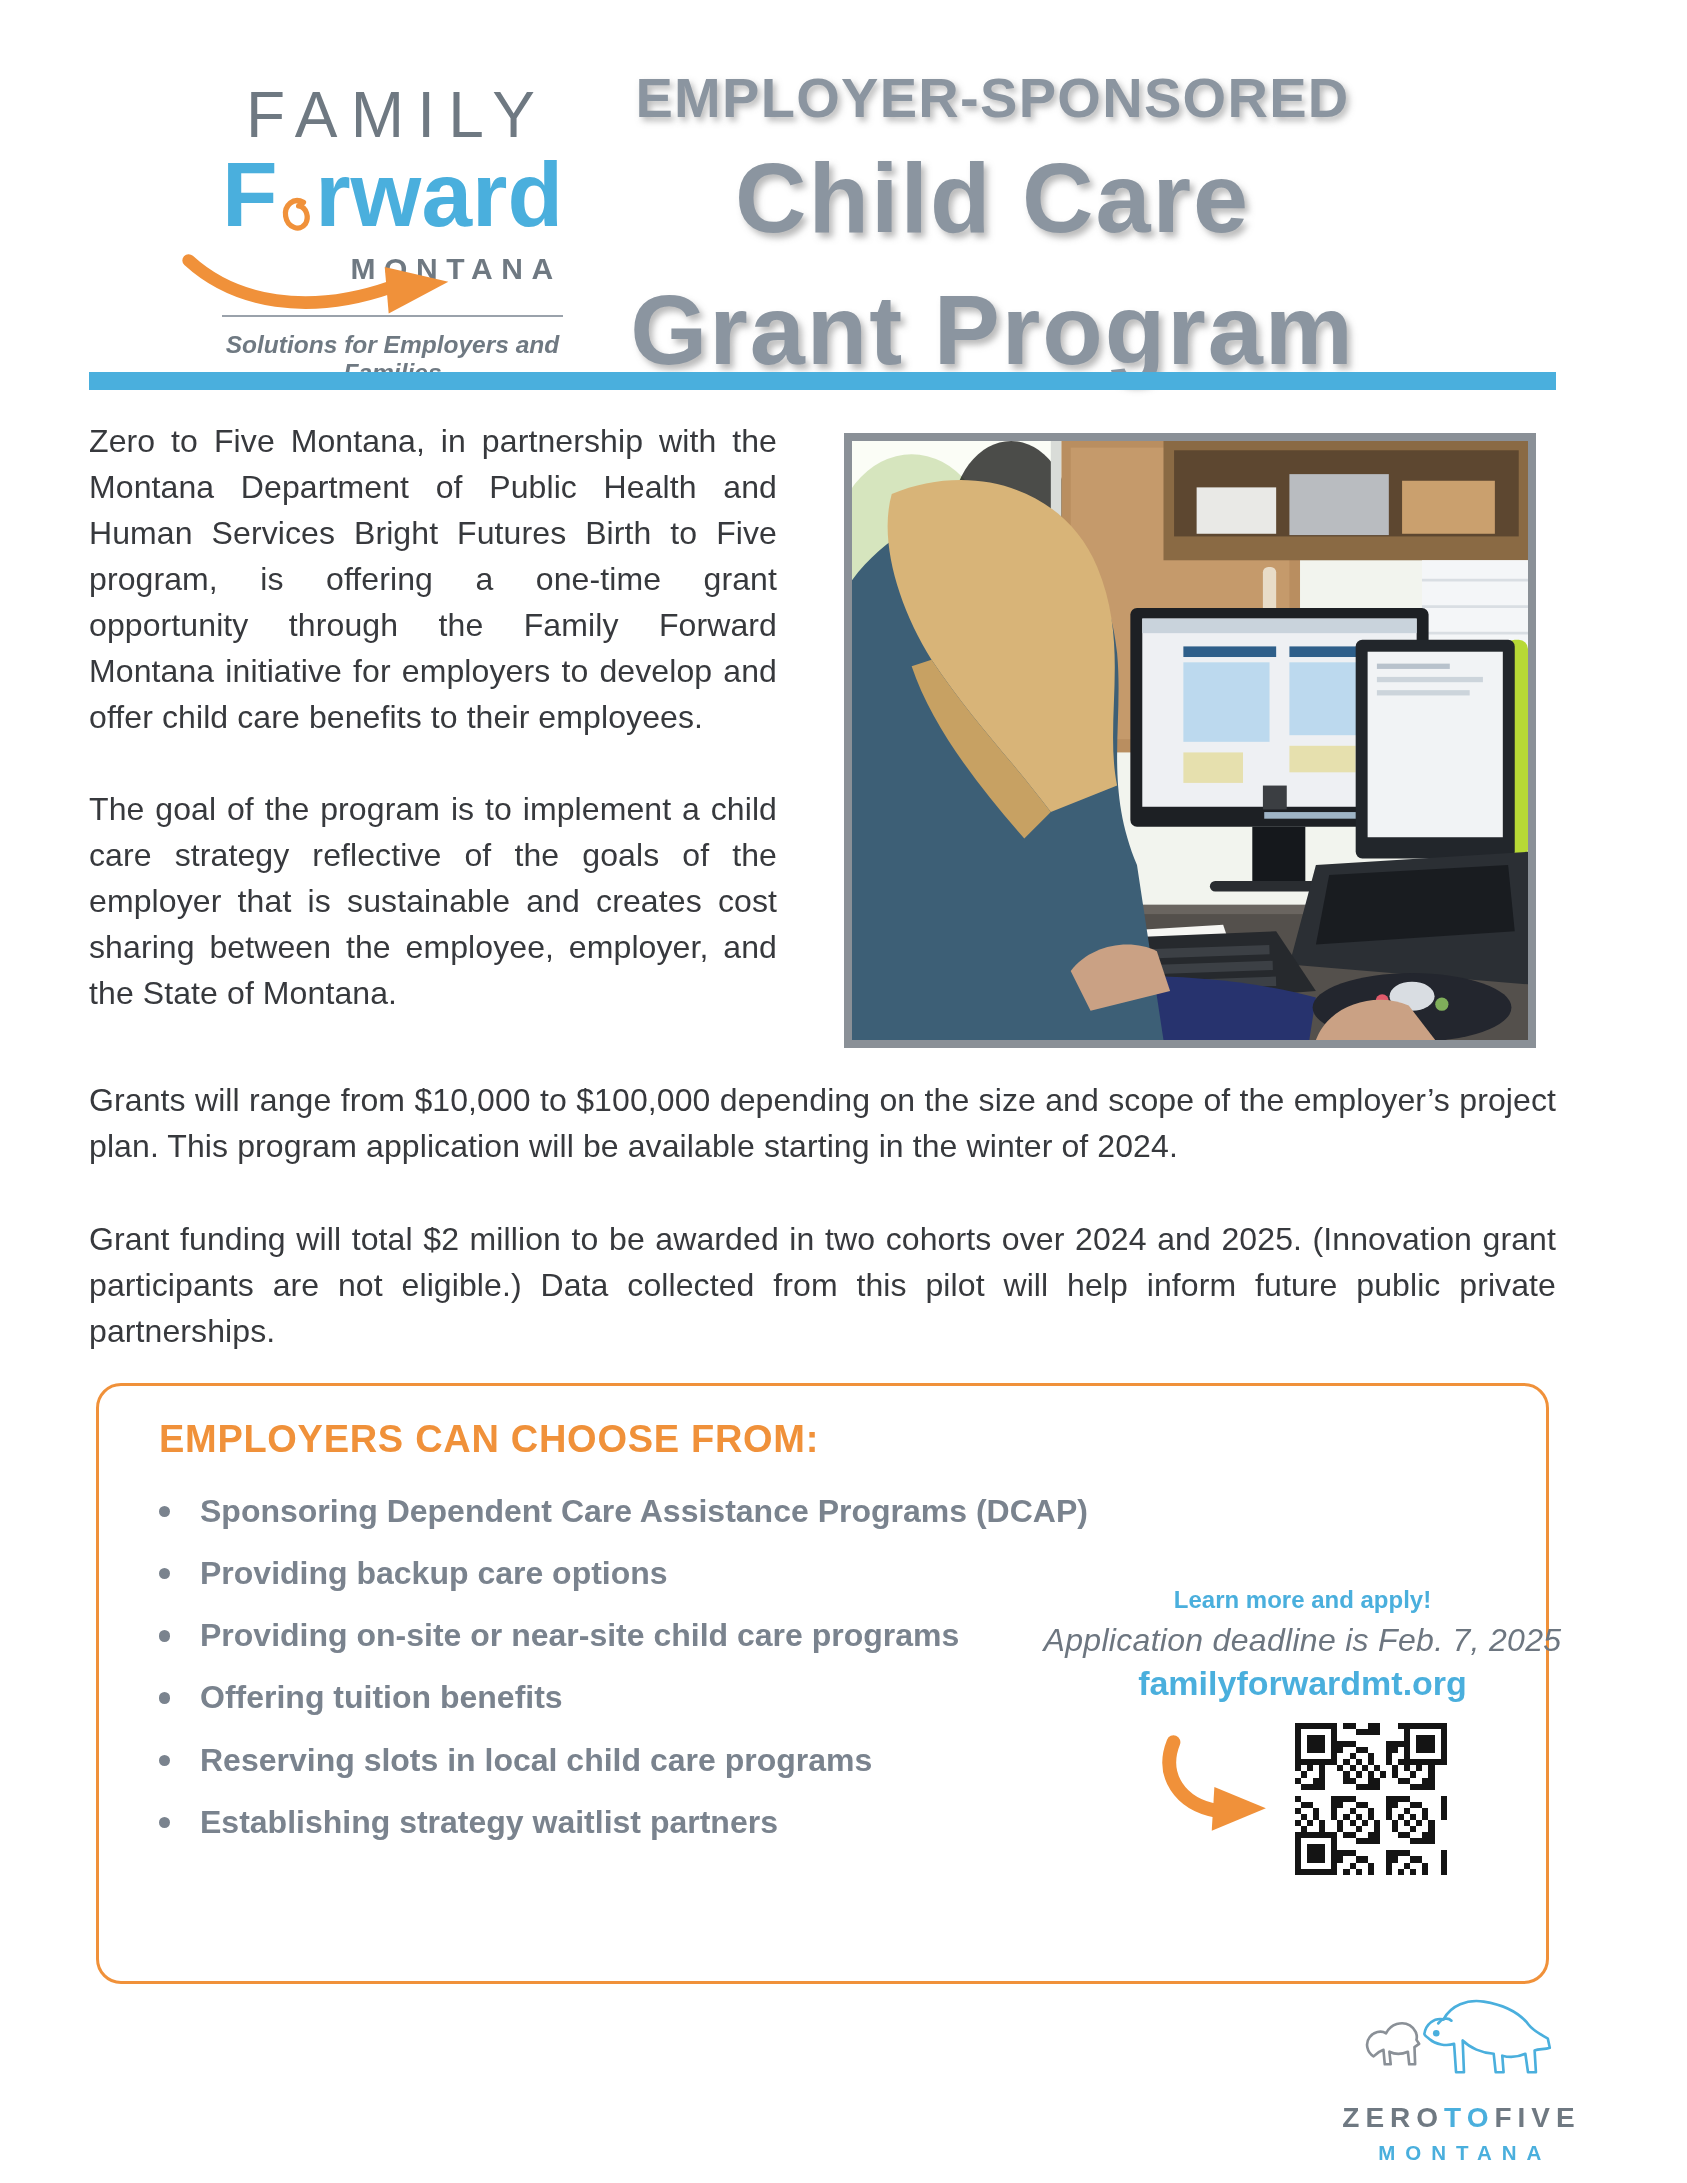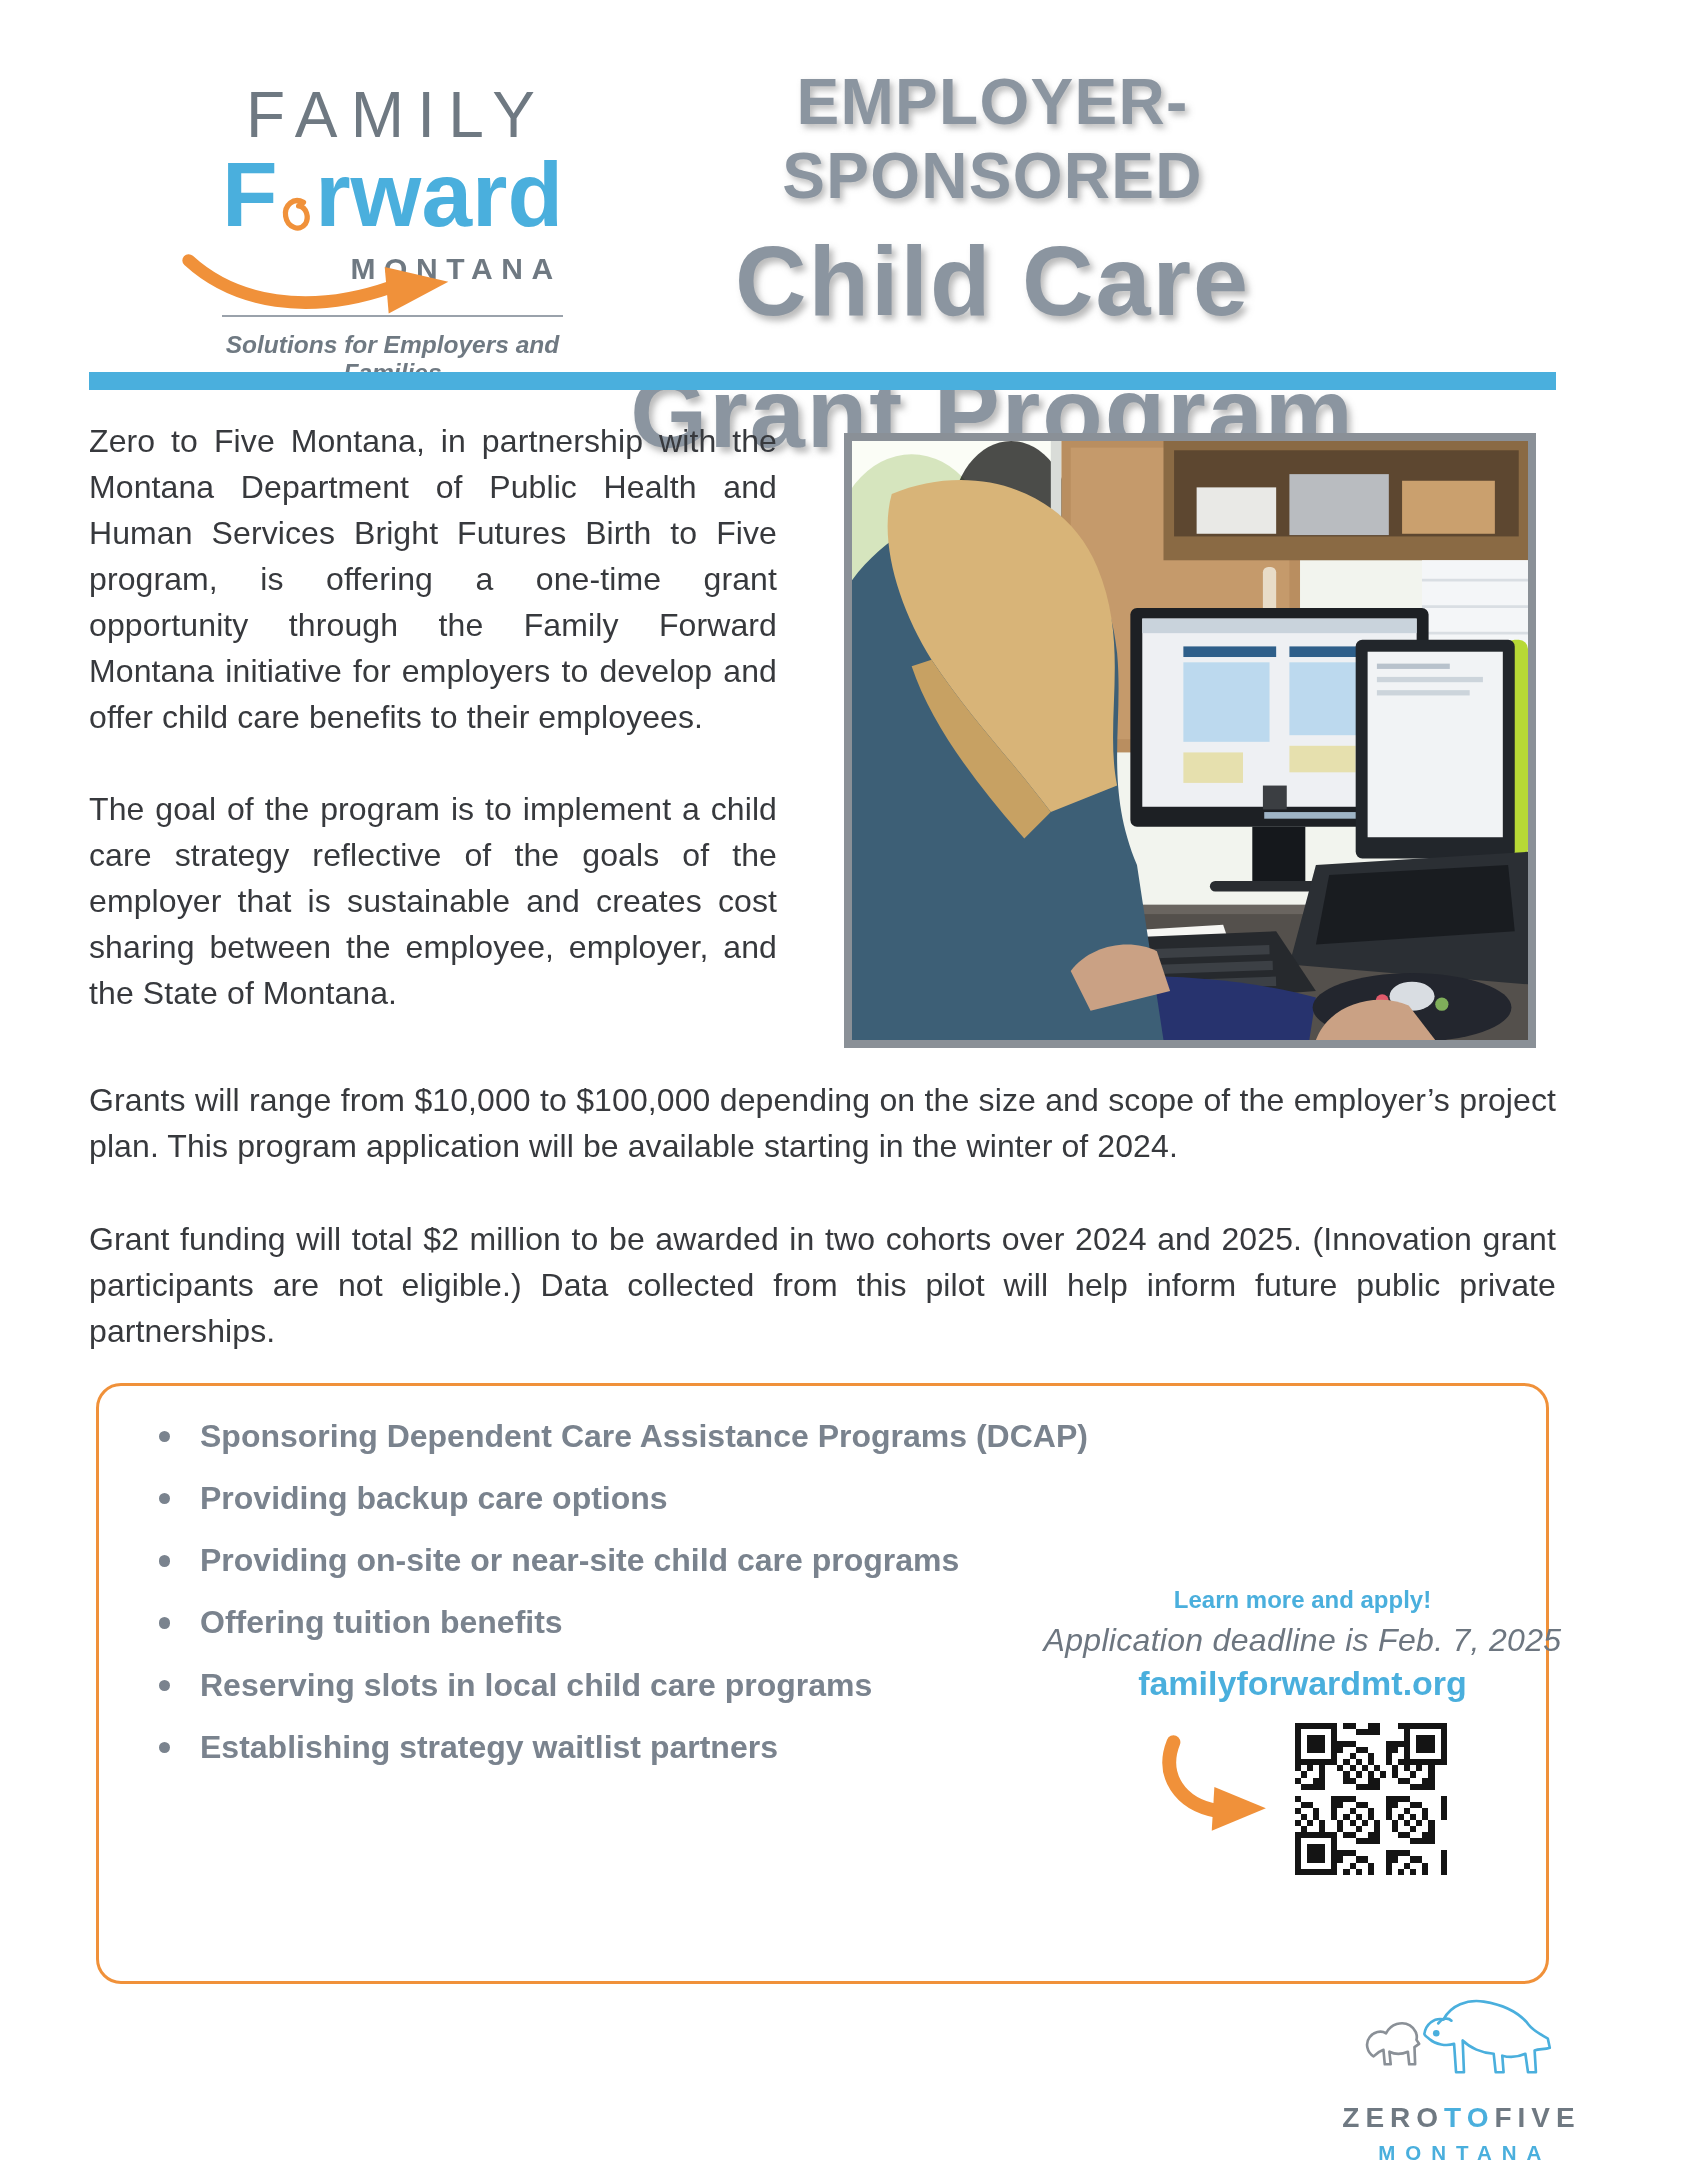--- a/index.html
+++ b/index.html
@@ -23,21 +23,21 @@
   .logo-family{font-size:64px;font-weight:400;letter-spacing:13.2px;color:var(--logo-gray);text-align:center;padding-left:9.3px}
   .logo-forward{position:relative;display:flex;justify-content:center;align-items:center;color:var(--blue);font-weight:700;font-size:91px;line-height:1.02;margin-top:-2.6px}
   .logo-loop{display:inline-block;width:61px;height:74px;margin:0 1.3px}
   .logo-swoosh{position:absolute;left:-40px;top:77px;width:318px;height:106px;pointer-events:none}
   .logo-montana{text-align:right;color:var(--logo-gray);font-weight:700;font-size:30px;letter-spacing:8.6px;margin-top:9.3px;padding-right:1.3px}
   .logo-divider{height:2px;background:#9aa2ab;margin-top:29px}
   .logo-tagline{font-style:italic;font-weight:700;font-size:24.5px;color:var(--logo-gray);text-align:center;margin-top:14.6px;letter-spacing:0px}
 
   
   #title{position:absolute;left:609px;top:65px;width:767px;text-align:center;color:var(--title-gray)}
-  .title-kicker{font-size:64px;font-weight:700;letter-spacing:1.3px;text-shadow:3.3px 4px 6px rgba(120,120,120,.5)}
+  .title-kicker{font-size:56px;font-weight:700;letter-spacing:1.3px;text-shadow:3.3px 4px 6px rgba(120,120,120,.5)}
   .title-line1{font-size:99px;font-weight:700;letter-spacing:2px;margin-top:10.6px;text-shadow:4px 4.6px 6.6px rgba(120,120,120,.5)}
   .title-line2{font-size:99px;font-weight:700;letter-spacing:2px;margin-top:18.5px;text-shadow:4px 4.6px 6.6px rgba(120,120,120,.5)}
 
   
   #top-rule{position:absolute;left:89px;top:372px;width:1467px;height:18px;background:var(--blue)}
 
   
   #intro{position:absolute;left:89px;top:418px;width:688px;font-size:32px;line-height:46px;color:var(--body-ink);text-align:justify;letter-spacing:0.1px}
   #intro .p2{margin-top:46px}
 
@@ -199,20 +199,21 @@
       <path d="M330,800 C360,760 420,750 460,770 L480,830 L360,860 Z" fill="#caa184"></path>
     </svg>
   </div>
 
   <div id="grants">
     <p class="p3">Grants will range from $10,000 to $100,000 depending on the size and scope of the employer’s project plan. This program application will be available starting in the winter of 2024.</p>
     <p class="p4">Grant funding will total $2 million to be awarded in two cohorts over 2024 and 2025. (Innovation grant participants are not eligible.) Data collected from this pilot will help inform future public private partnerships.</p>
   </div>
 
   <div id="choose">
+    <h2>EMPLOYERS CAN CHOOSE FROM:</h2>
     <ul>
       <li><span>Sponsoring Dependent Care Assistance Programs (DCAP)</span></li>
       <li><span>Providing backup care options</span></li>
       <li><span>Providing on-site or near-site child care programs</span></li>
       <li><span>Offering tuition benefits</span></li>
       <li><span>Reserving slots in local child care programs</span></li>
       <li><span>Establishing strategy waitlist partners</span></li>
     </ul>
 
     <div id="promo">

